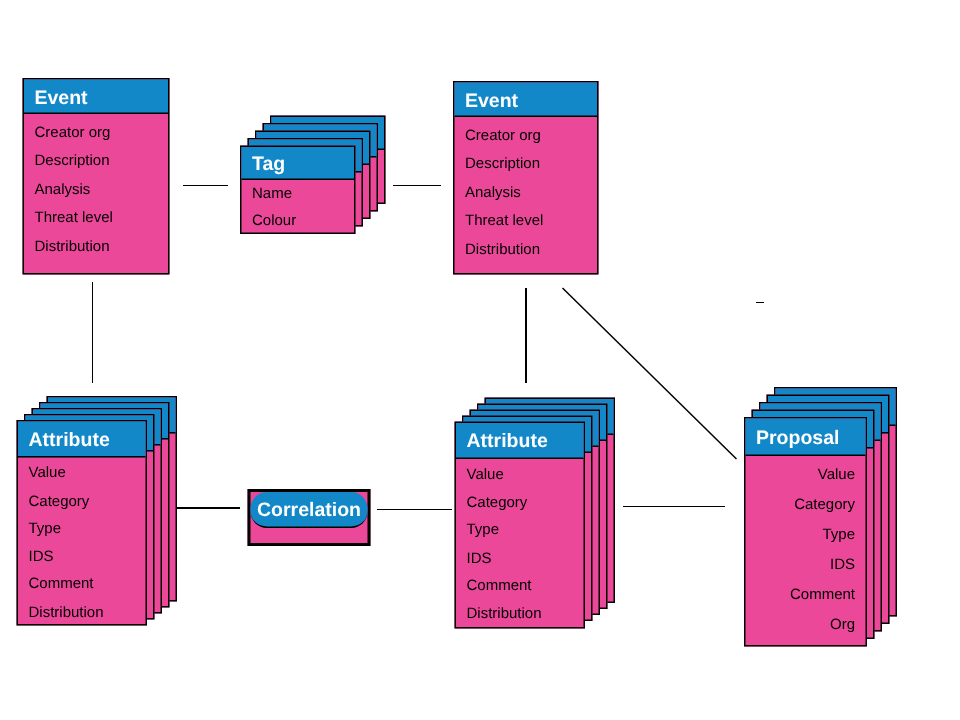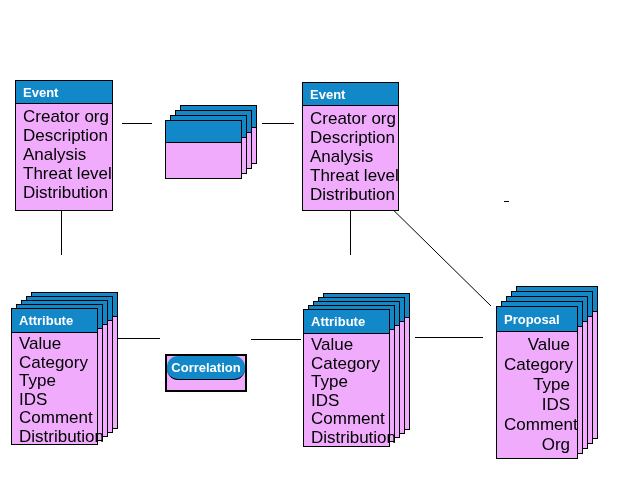--- a/index.html
+++ b/index.html
@@ -3,27 +3,27 @@
 <meta charset="utf-8">
 <style>
   html,body { margin:0; padding:0; background:#ffffff; }
   .canvas {
     position:relative; width:640px; height:480px; overflow:hidden;
     background:#ffffff;
     font-family:"Liberation Sans", sans-serif;
     color:#000;
   }
   
-  .node, .layer { position:absolute; box-sizing:border-box; background:#f0abfc; border:1px solid #000;margin-top:28px; }
+  .node, .layer { position:absolute; box-sizing:border-box; background:#ec4899; border:1px solid #000; }
   .node .hdr {
     box-sizing:border-box; display:flex; align-items:center;
     background:#1288c9; color:#fff; font-weight:bold; font-size:13px;
     padding:0 7px; height:23px; border-bottom:1px solid #000; white-space:nowrap;
   }
-  .node .body { padding:3px 7px 0; font-size:17px; }
+  .node .body { padding:3px 7px 0; font-size:10px; }
   .row { line-height:19px; white-space:nowrap; }
   .layer .lh { box-sizing:border-box; background:#1288c9; border-bottom:1px solid #000; }
 
   
   .ev-l { left:15px; top:52px; width:98px; height:131px; }
   
   .ev-r { left:302px; top:54px; width:97px; height:129px; }
 
   
   .tag-f { left:160px; top:97px; width:77px; height:59px; }
@@ -100,20 +100,27 @@
     </div>
   <div class="layer tag-l tag-l3">
       <div class="lh"></div>
     </div>
   <div class="layer tag-l tag-l2">
       <div class="lh"></div>
     </div>
   <div class="layer tag-l tag-l1">
       <div class="lh"></div>
     </div>
+  <div class="node tag-f">
+    <div class="hdr">Tag</div>
+    <div class="body">
+      <div class="row">Name</div>
+      <div class="row">Colour</div>
+    </div>
+  </div>
 
   <div class="node ev-r">
     <div class="hdr">Event</div>
     <div class="body">
       <div class="row">Creator org</div>
       <div class="row">Description</div>
       <div class="row">Analysis</div>
       <div class="row">Threat level</div>
       <div class="row">Distribution</div>
     </div>

